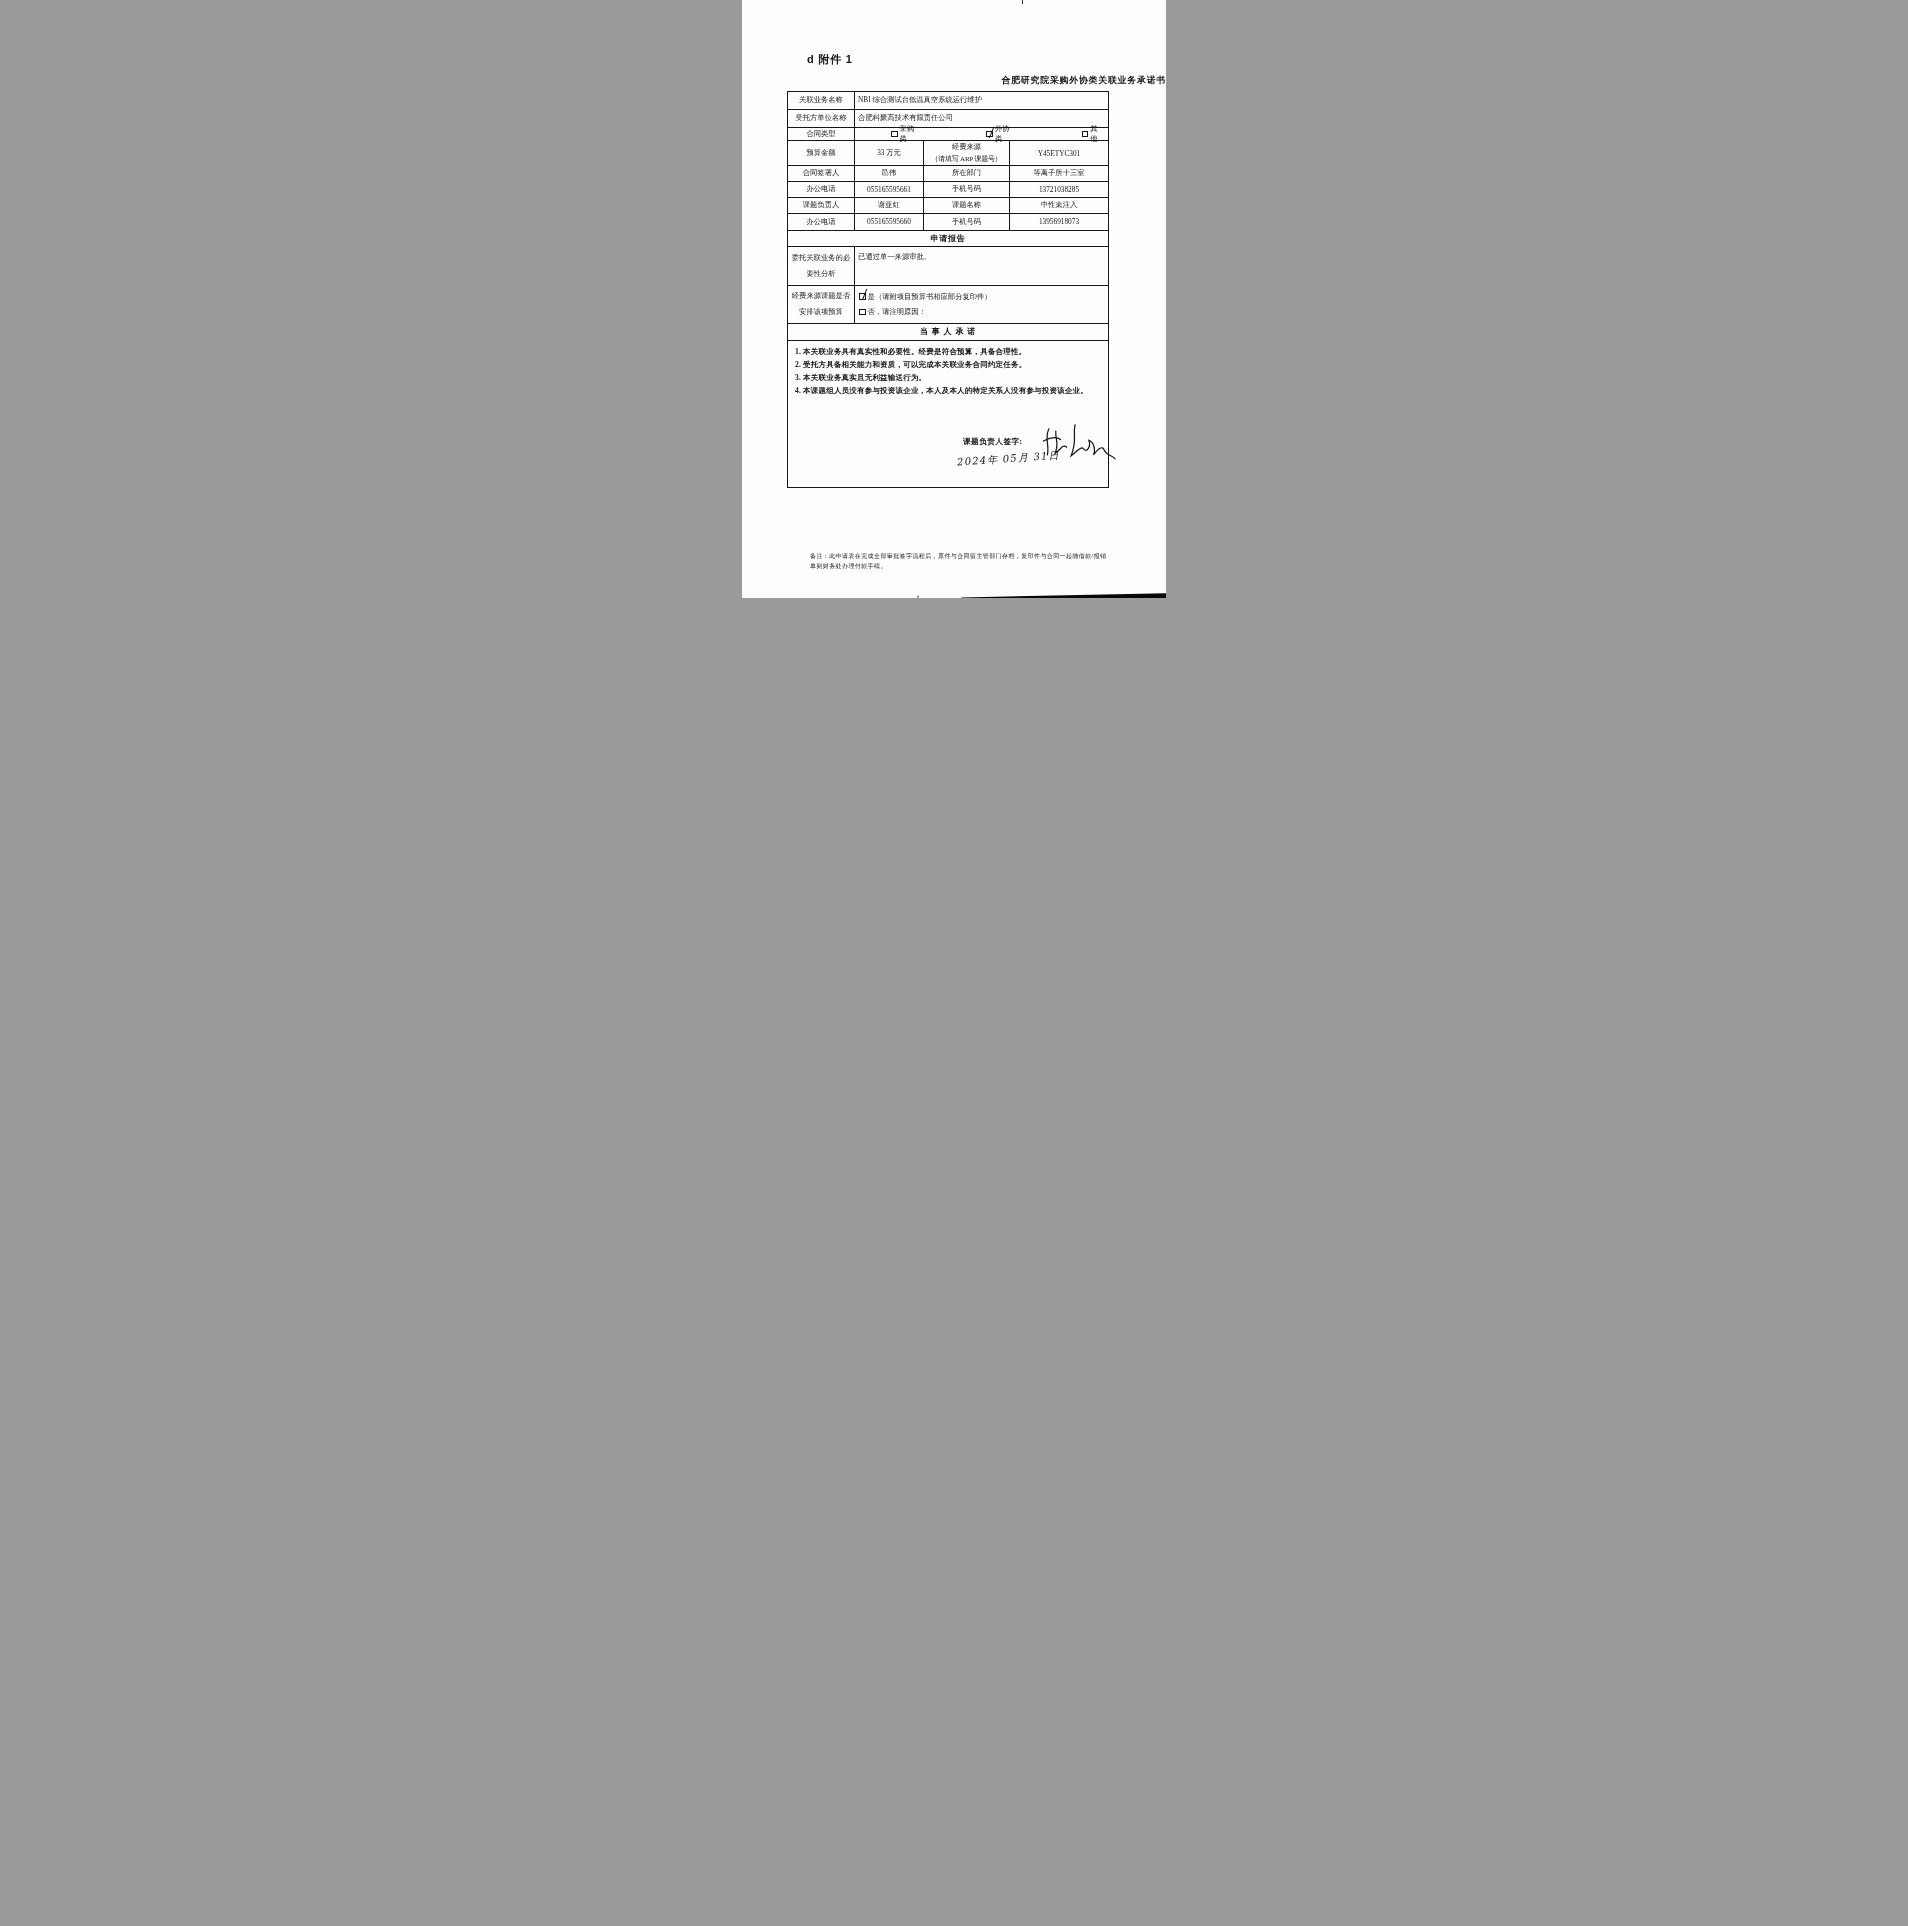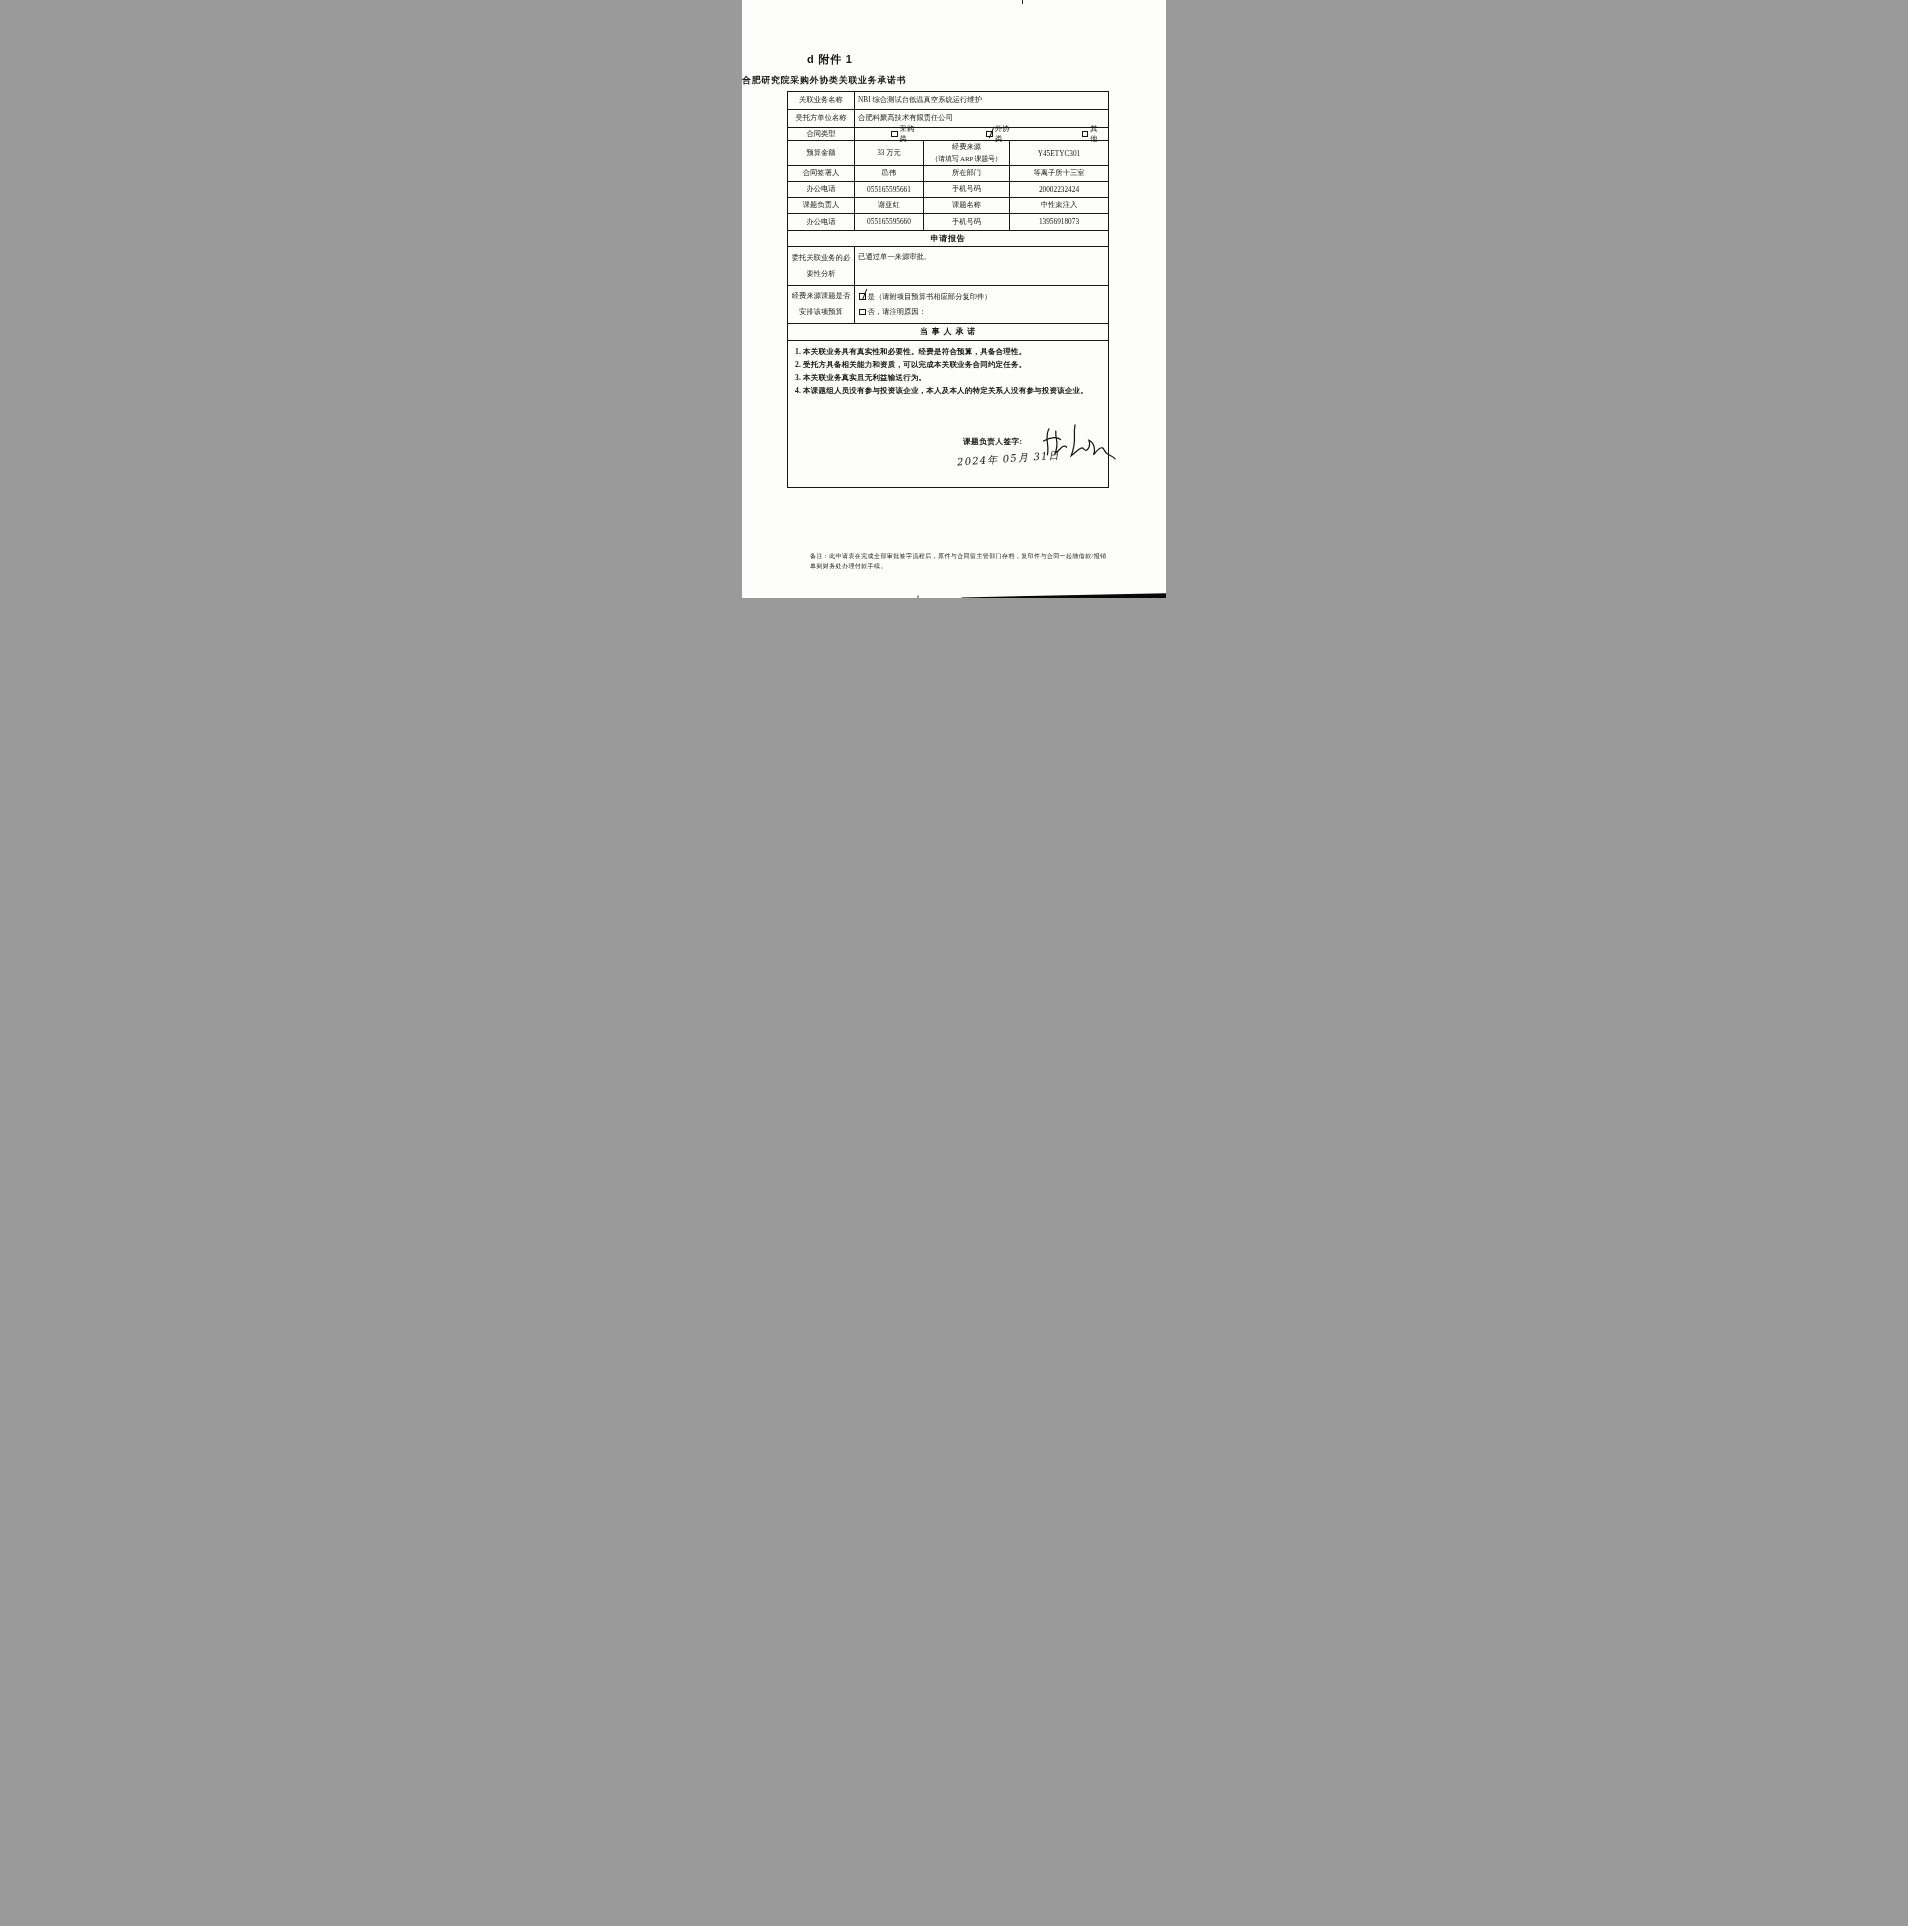--- a/index.html
+++ b/index.html
@@ -12,21 +12,21 @@
     font-family:"Liberation Serif","DejaVu Serif",serif;
     color:#161616;
   }
   .attach-label{
     position:absolute;left:65px;top:52px;
     font-family:"Liberation Sans","DejaVu Sans",sans-serif;
     font-weight:700;font-size:11px;letter-spacing:0.8px;
   }
   .doc-title{
     position:absolute;left:0;top:74px;width:100%;
-    text-align:left;
+    text-align:right;
     font-family:"Liberation Sans","DejaVu Sans",sans-serif;
     font-weight:700;font-size:8.9px;letter-spacing:0.8px;
   }
   .tbl{
     position:absolute;left:45px;top:91px;width:322px;
     border:0.8px solid #161616;
     box-sizing:border-box;
     font-size:7.3px;
   }
   .tr{display:flex;border-bottom:0.8px solid #161616;box-sizing:border-box;}
@@ -151,21 +151,21 @@
       <div class="td c1">合同签署人</div>
       <div class="td c2">邑伟</div>
       <div class="td c3">所在部门</div>
       <div class="td c4">等离子所十三室</div>
     </div>
 
     <div class="tr" style="height:16px">
       <div class="td c1">办公电话</div>
       <div class="td c2">055165595661</div>
       <div class="td c3">手机号码</div>
-      <div class="td c4">20002232424</div>
+      <div class="td c4">13721038285</div>
     </div>
 
     <div class="tr" style="height:16.6px">
       <div class="td c1">课题负责人</div>
       <div class="td c2">谢亚红</div>
       <div class="td c3">课题名称</div>
       <div class="td c4">中性束注入</div>
     </div>
 
     <div class="tr" style="height:16.6px">

